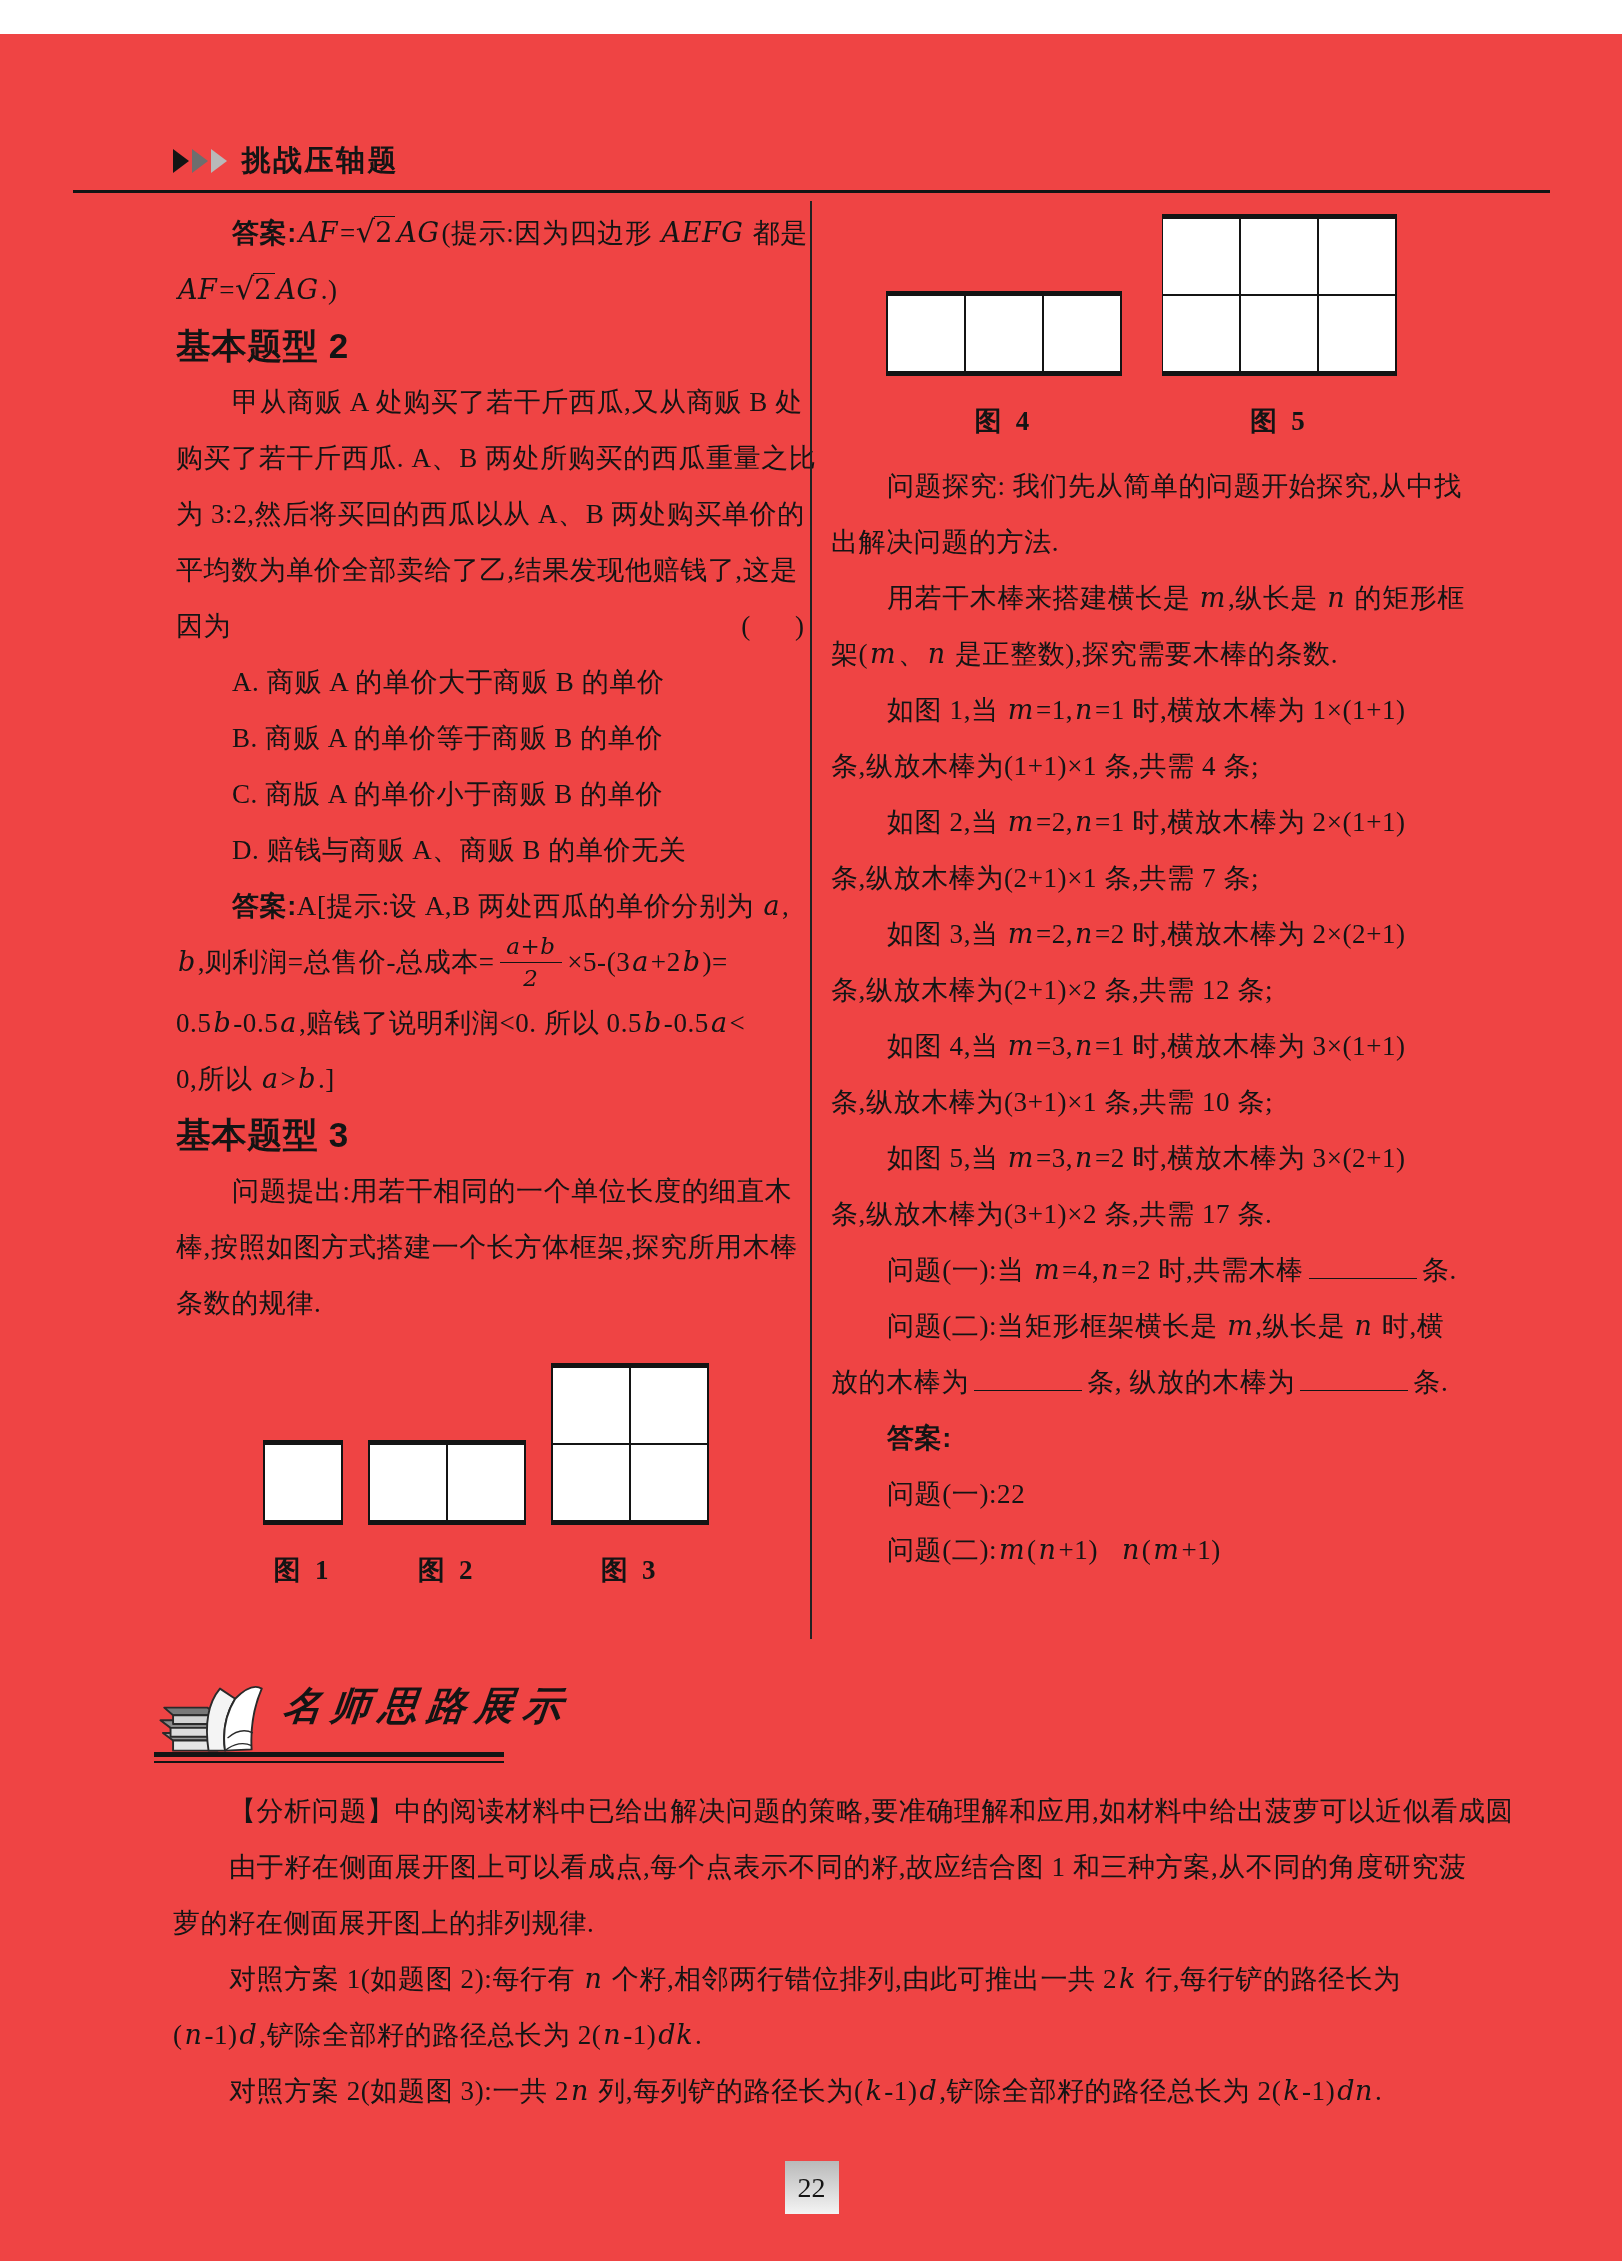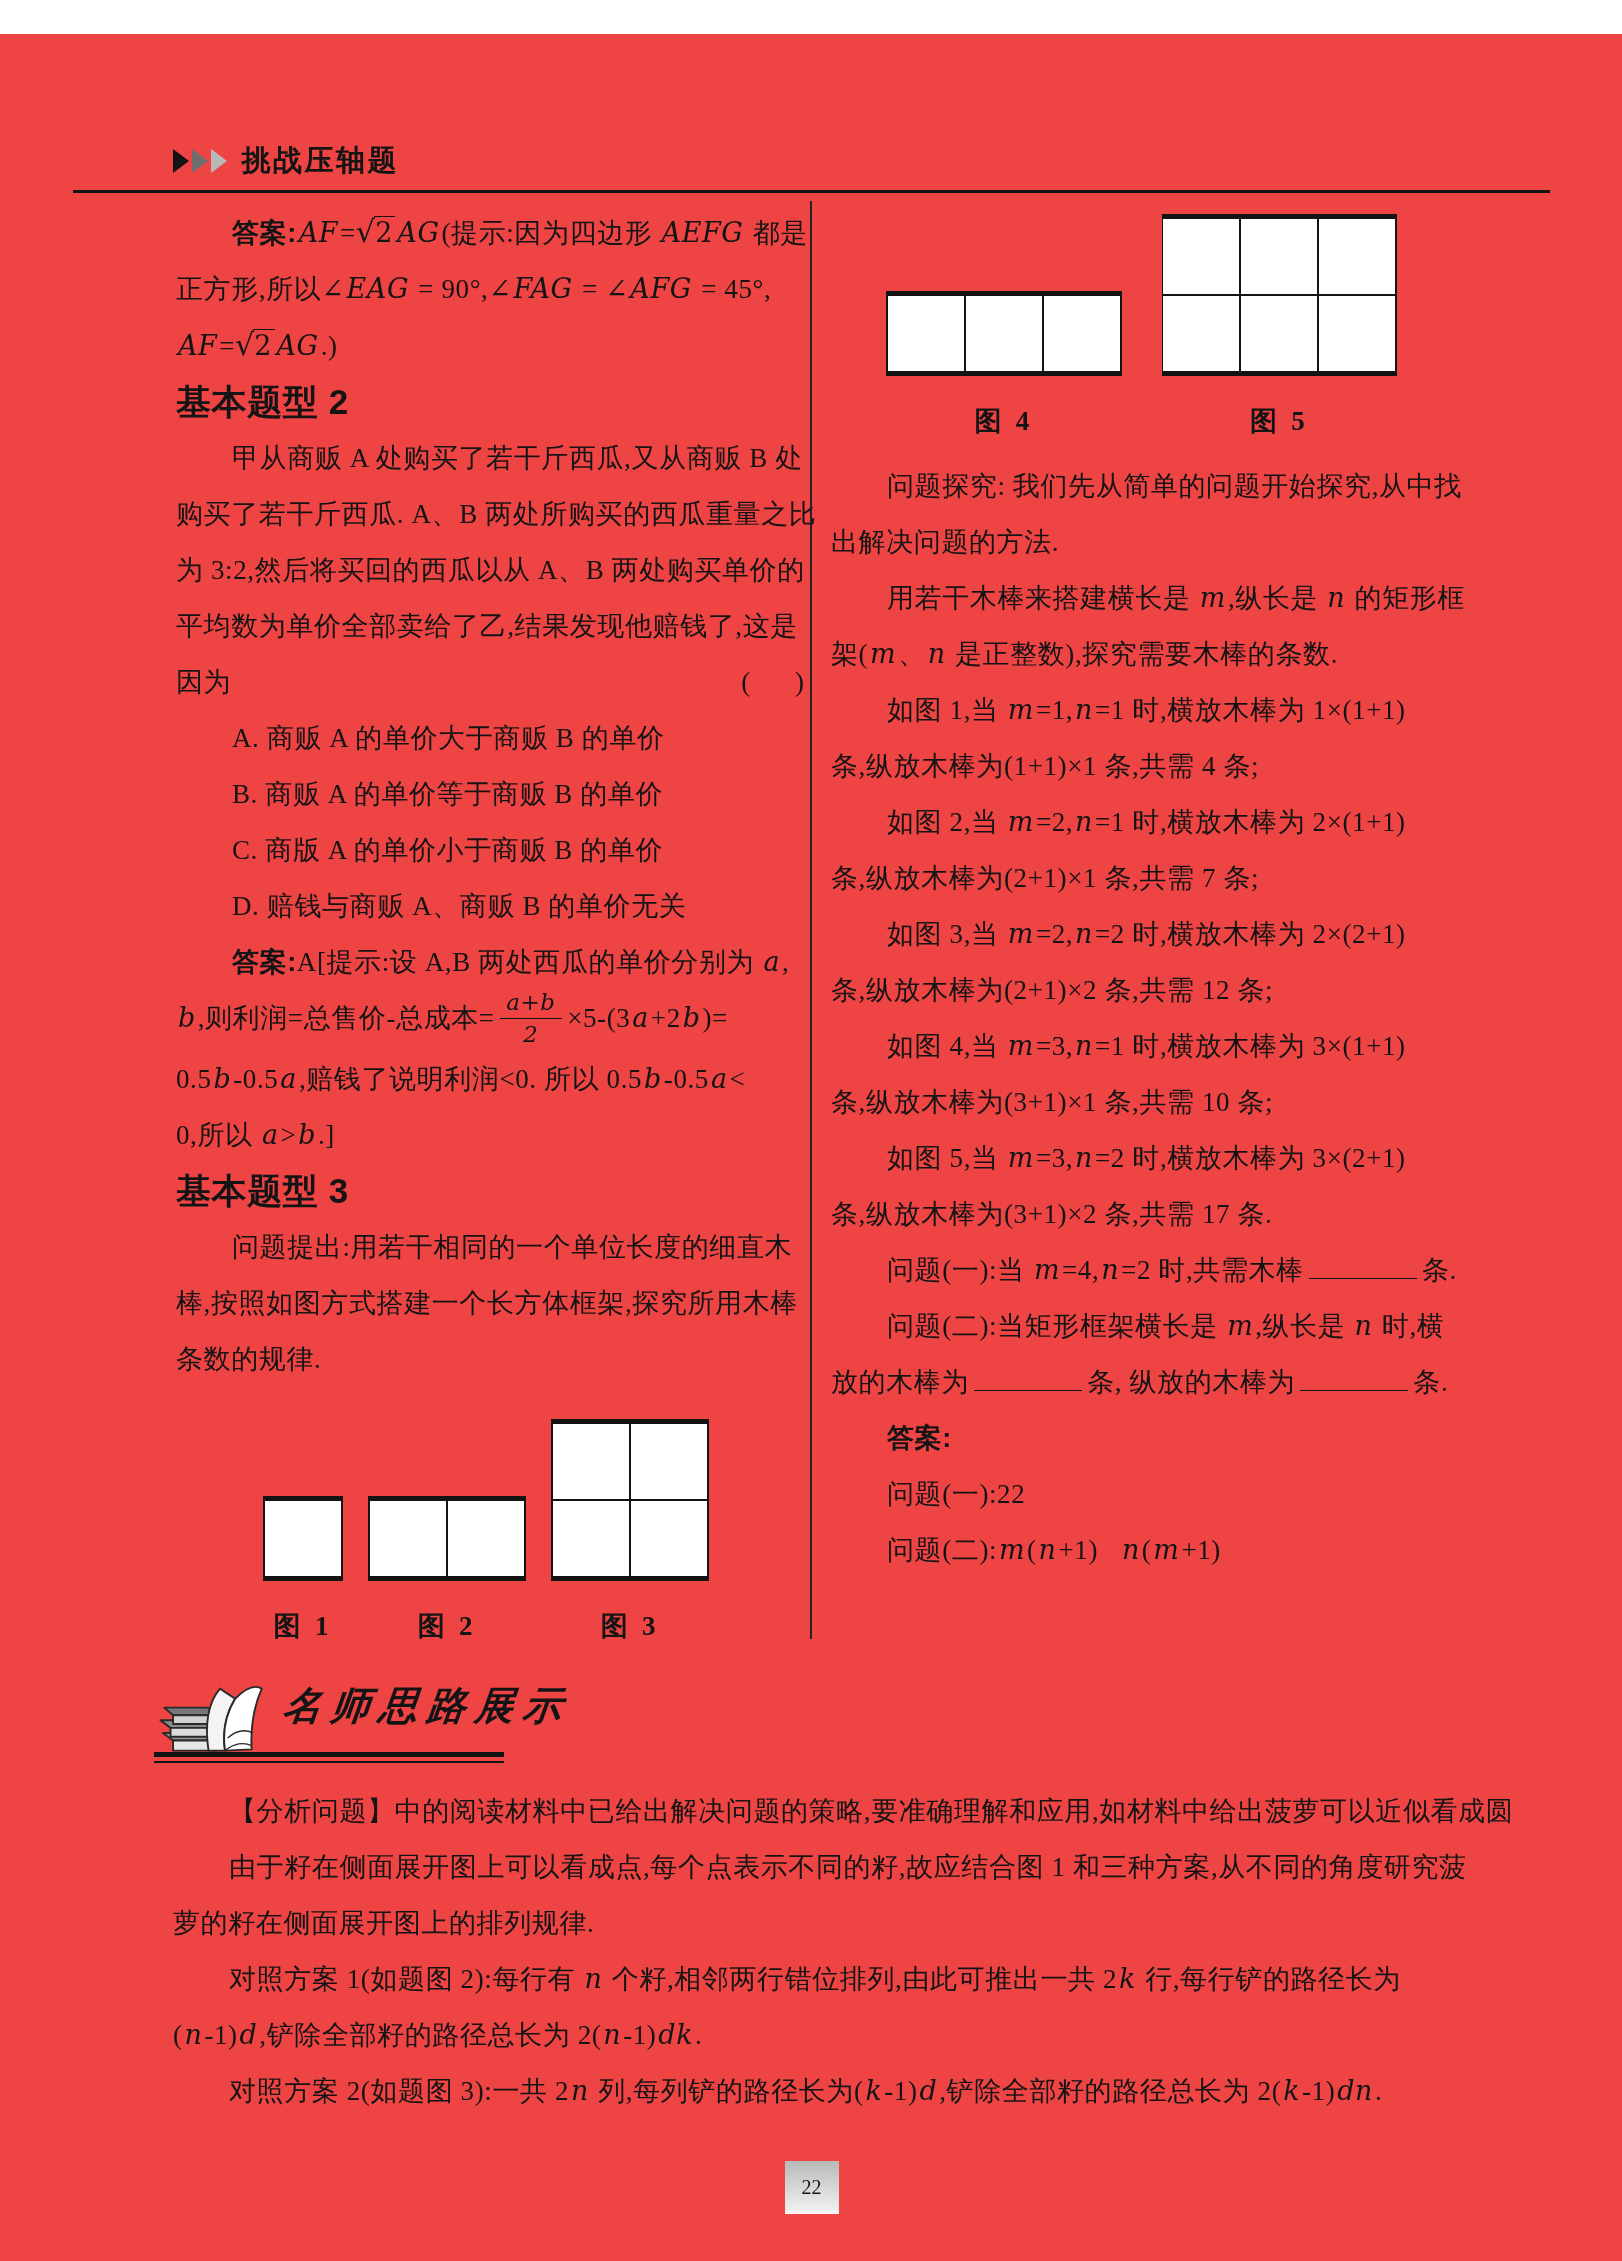--- a/index.html
+++ b/index.html
@@ -59,39 +59,38 @@
   .master-head{position:relative;height:113px;}
   .books{position:absolute;left:81px;top:0;width:111px;height:95px;}
   .master-title{position:absolute;left:210px;top:16.5px;font-family:"DejaVu Serif",serif;font-weight:bold;font-style:italic;
                 font-size:39px;letter-spacing:9px;transform:skewX(-6deg);}
   .rule-thick{position:absolute;left:81px;top:90px;width:350px;height:4.5px;background:#141414;}
   .rule-thin{position:absolute;left:81px;top:99px;width:350px;height:1.9px;background:#141414;}
   .master-lines{margin-left:100px;width:1320px;margin-top:7.6px;}
   
   .page-num{position:absolute;top:2127px;left:50%;transform:translateX(-50%);
             width:54px;height:53px;background:linear-gradient(#b9b9b9,#f4f4f4);
-            display:flex;align-items:center;justify-content:center;font-size:20px;}
+            display:flex;align-items:center;justify-content:center;font-size:28px;}
 </style>
 </head>
 <body>
 
 <div id="page">
 
   <div class="page-header">
     <span class="tri t1"></span>
     <span class="tri t2"></span>
     <span class="tri t3"></span>
     <span class="header-title">挑战压轴题</span>
   </div>
   <div class="header-rule"></div>
 
   <section class="col col-left">
     <div>
         <div class="line indent"><span class="seg b">答案:</span><span class="seg i">AF</span><span class="seg">=</span><span class="sqrt"><span class="sq-sign">√</span><span class="sq-body">2</span></span><span class="seg i">AG</span><span class="seg">(提示:因为四边形 </span><span class="seg i">AEFG</span><span class="seg"> 都是</span></div>
-        <div class="line"><span class="seg">正方形,所以∠</span><span class="seg i">EAG</span><span class="seg"> = 90°,∠</span><span class="seg i">FAG</span><span class="seg"> = ∠</span><span class="seg i">AFG</span><span class="seg"> = 45°,</span></div>
         <div class="line"><span class="seg i">AF</span><span class="seg">=</span><span class="sqrt"><span class="sq-sign">√</span><span class="sq-body">2</span></span><span class="seg i">AG</span><span class="seg">.)</span></div>
         <div class="line heading"><span class="seg b">基本题型 2</span></div>
         <div class="line indent"><span class="seg">甲从商贩 A 处购买了若干斤西瓜,又从商贩 B 处</span></div>
         <div class="line"><span class="seg">购买了若干斤西瓜. A、B 两处所购买的西瓜重量之比</span></div>
         <div class="line"><span class="seg">为 3:2,然后将买回的西瓜以从 A、B 两处购买单价的</span></div>
         <div class="line"><span class="seg">平均数为单价全部卖给了乙,结果发现他赔钱了,这是</span></div>
         <div class="line between"><span class="seg">因为</span><span class="right-note">(&nbsp;&nbsp;&nbsp;&nbsp;&nbsp;&nbsp;)</span></div>
         <div class="line option"><span class="seg">A. 商贩 A 的单价大于商贩 B 的单价</span></div>
         <div class="line option"><span class="seg">B. 商贩 A 的单价等于商贩 B 的单价</span></div>
         <div class="line option"><span class="seg">C. 商版 A 的单价小于商贩 B 的单价</span></div>

